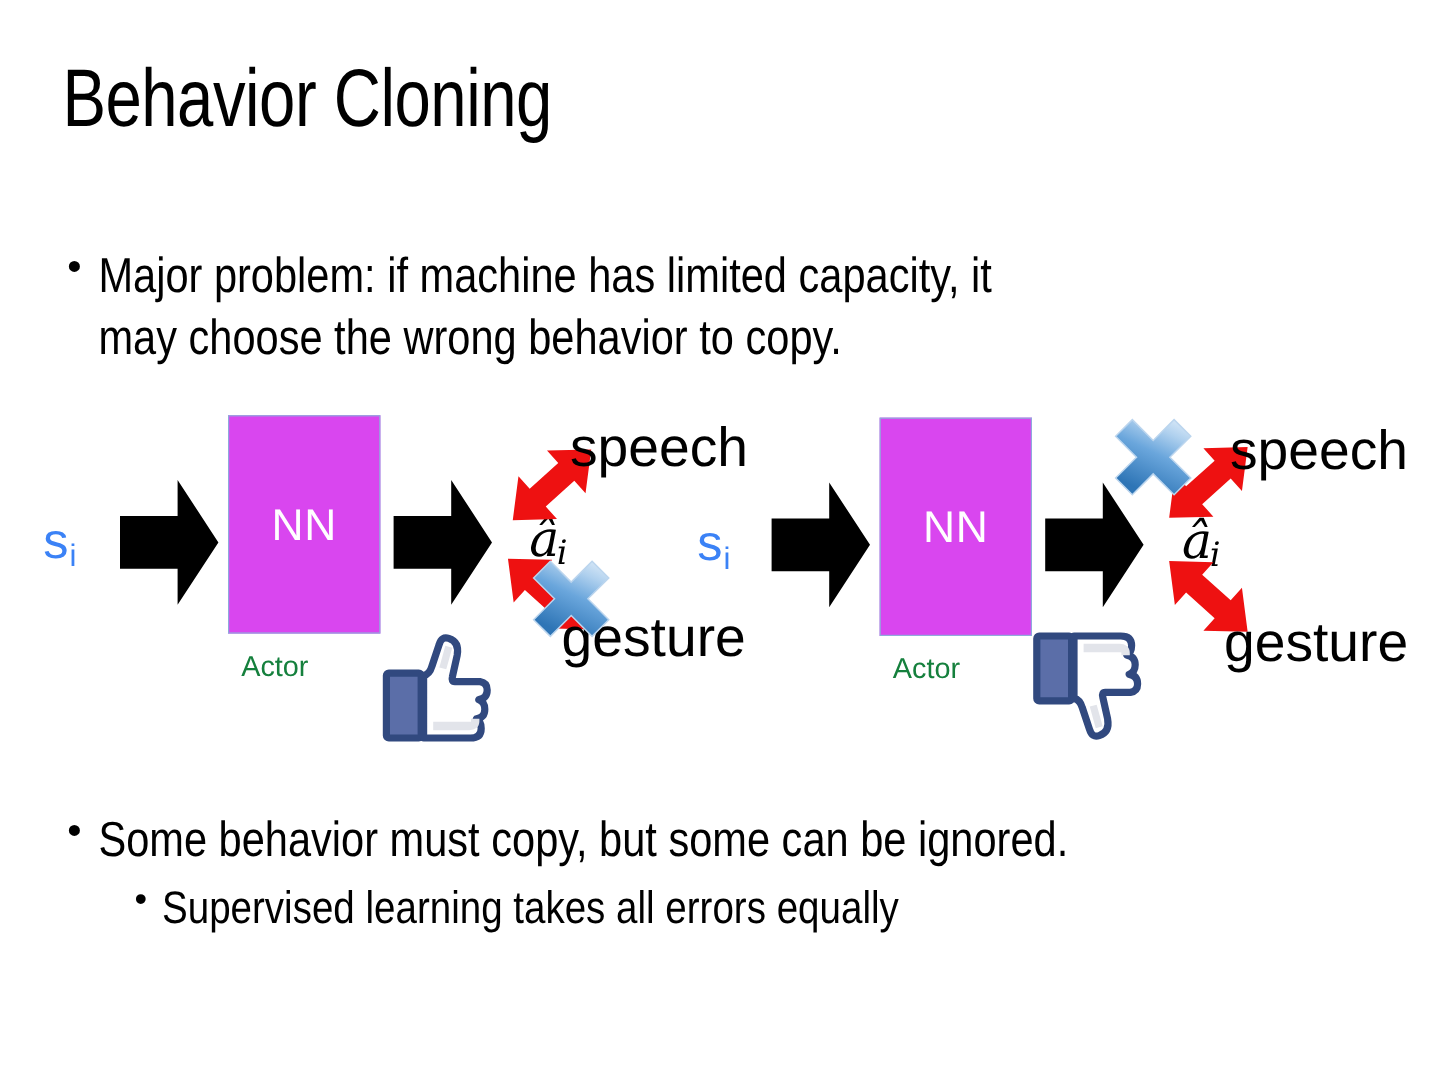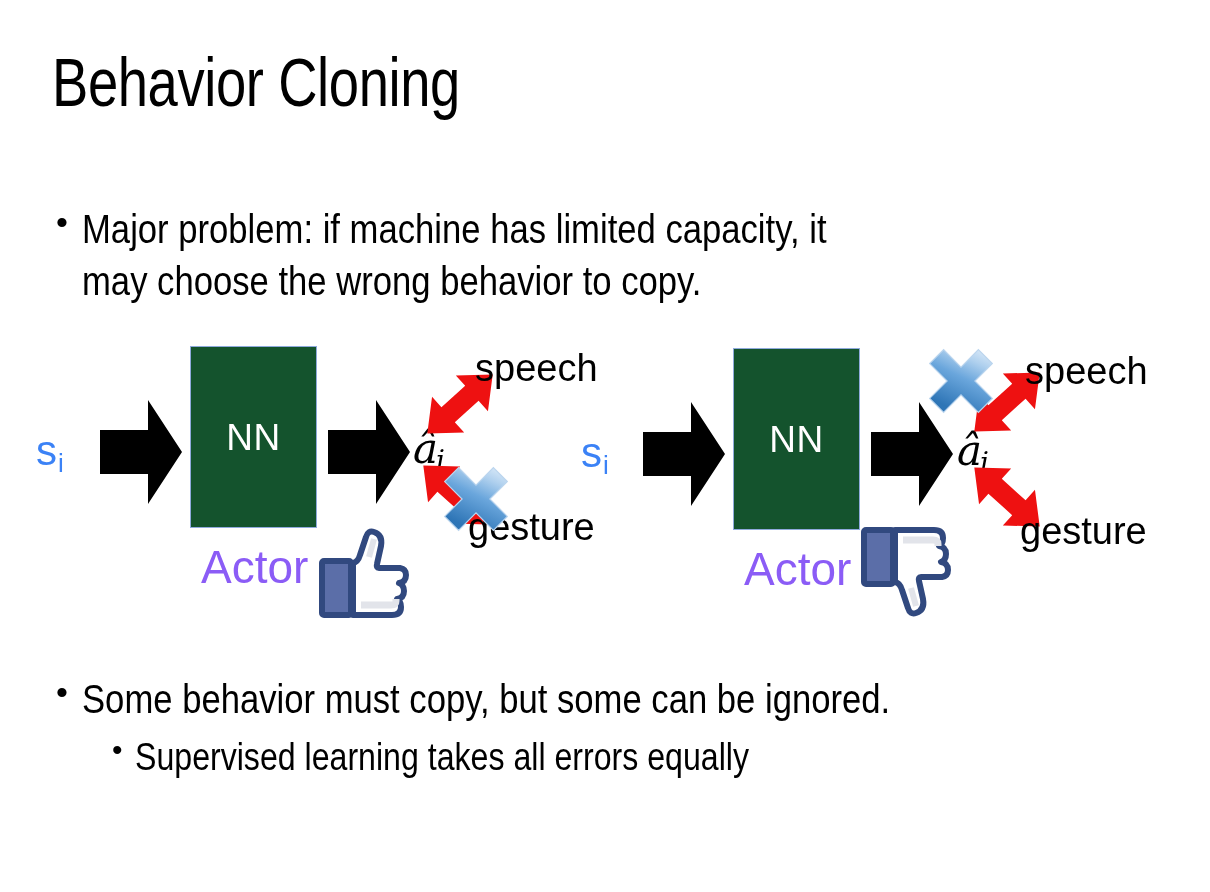--- a/index.html
+++ b/index.html
@@ -100,59 +100,60 @@
     white-space: nowrap;
   }
   .state-label .sub {
     font-size: 26px;
     vertical-align: -0.28em;
     margin-left: 1px;
   }
 
   
   .nn-box {
-    background: #14532d;
+    background: #d946ef;
     border: 1px solid #8FAADC;
     display: flex;
     align-items: center;
     justify-content: center;
   }
   .nn-box span {
     color: #ffffff;
     font-size: 37px;
     line-height: 1;
     letter-spacing: 0.5px;
   }
 
   
   .actor-label {
-    font-size: 46px;
-    line-height: 1;
-    color: #8b5cf6;
+    font-size: 24px;
+    line-height: 1;
+    color: #15803d;
     white-space: nowrap;
   }
 
   
   .action-label {
     font-family: "DejaVu Serif", serif;
     font-style: italic;
     font-size: 42px;
     line-height: 1;
     color: #000;
     white-space: nowrap;
+    margin-left: 28px;
   }
   .action-label .sub {
     font-size: 28px;
     vertical-align: -0.26em;
     margin-left: -2px;
   }
 
   
   .out-label {
-    font-size: 38px;
+    font-size: 46px;
     line-height: 1;
     color: #000;
     white-space: nowrap;
   }
 
   svg.shape { display: block; overflow: visible; }
 </style>
 </head>
 <body>
 

